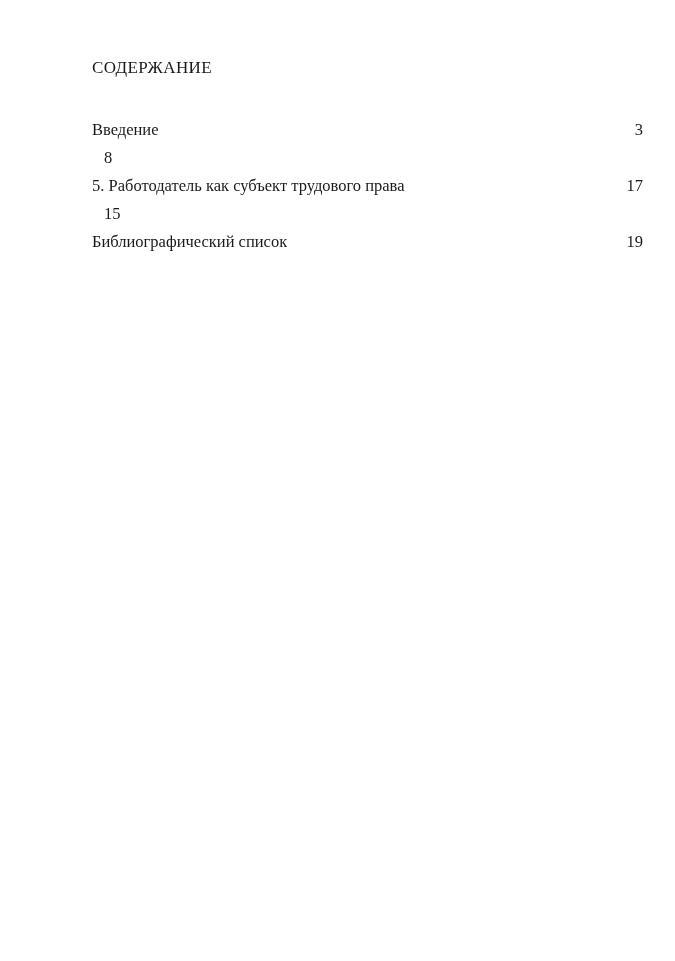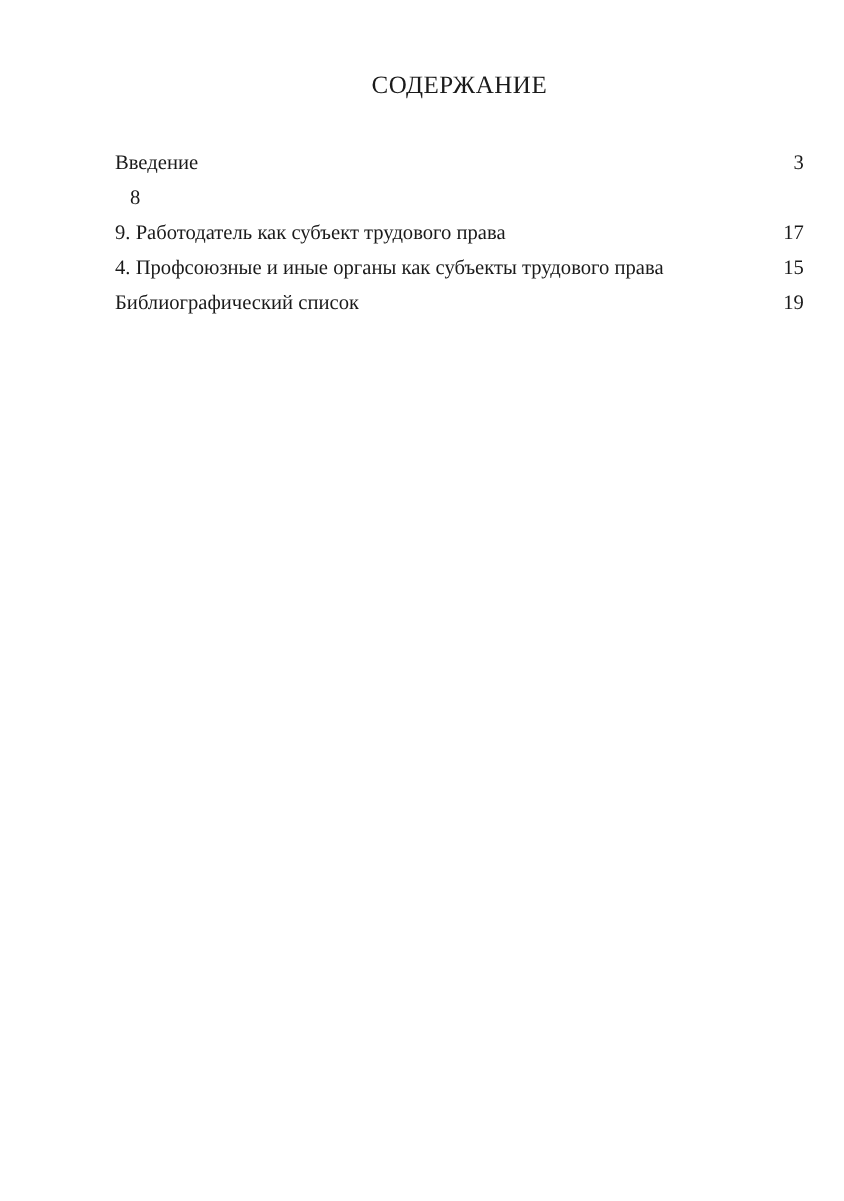--- a/index.html
+++ b/index.html
@@ -17,22 +17,21 @@
     color: #1a1a1a;
   }
   .content {
     position: absolute;
     left: 92px;
     top: 58px;
     width: 551px;
   }
   .doc-title {
     margin: 0 0 38px 0;
-    text-align: center;
-    font-size: 20px;
+    font-size: 17px;
     font-weight: 400;
     letter-spacing: 0.4px;
     line-height: 20px;
   }
   .toc-row {
     display: flex;
     justify-content: space-between;
     align-items: baseline;
     height: 28px;
     line-height: 28px;
@@ -61,26 +60,25 @@
         <span class="toc-label">Введение</span>
         <span class="toc-page">3</span>
       </div>
 
 
       <div class="toc-row">
         <span class="toc-page">8</span>
       </div>
 
       <div class="toc-row">
-        <span class="toc-label">9. Работодатель как субъект трудового права</span>
+        <span class="toc-label">5. Работодатель как субъект трудового права</span>
         <span class="toc-page">17</span>
       </div>
 
       <div class="toc-row">
-        <span class="toc-label">4. Профсоюзные и иные органы как субъекты трудового права</span>
         <span class="toc-page">15</span>
       </div>
 
 
       <div class="toc-row">
         <span class="toc-label">Библиографический список</span>
         <span class="toc-page">19</span>
       </div>
 
     </div>

